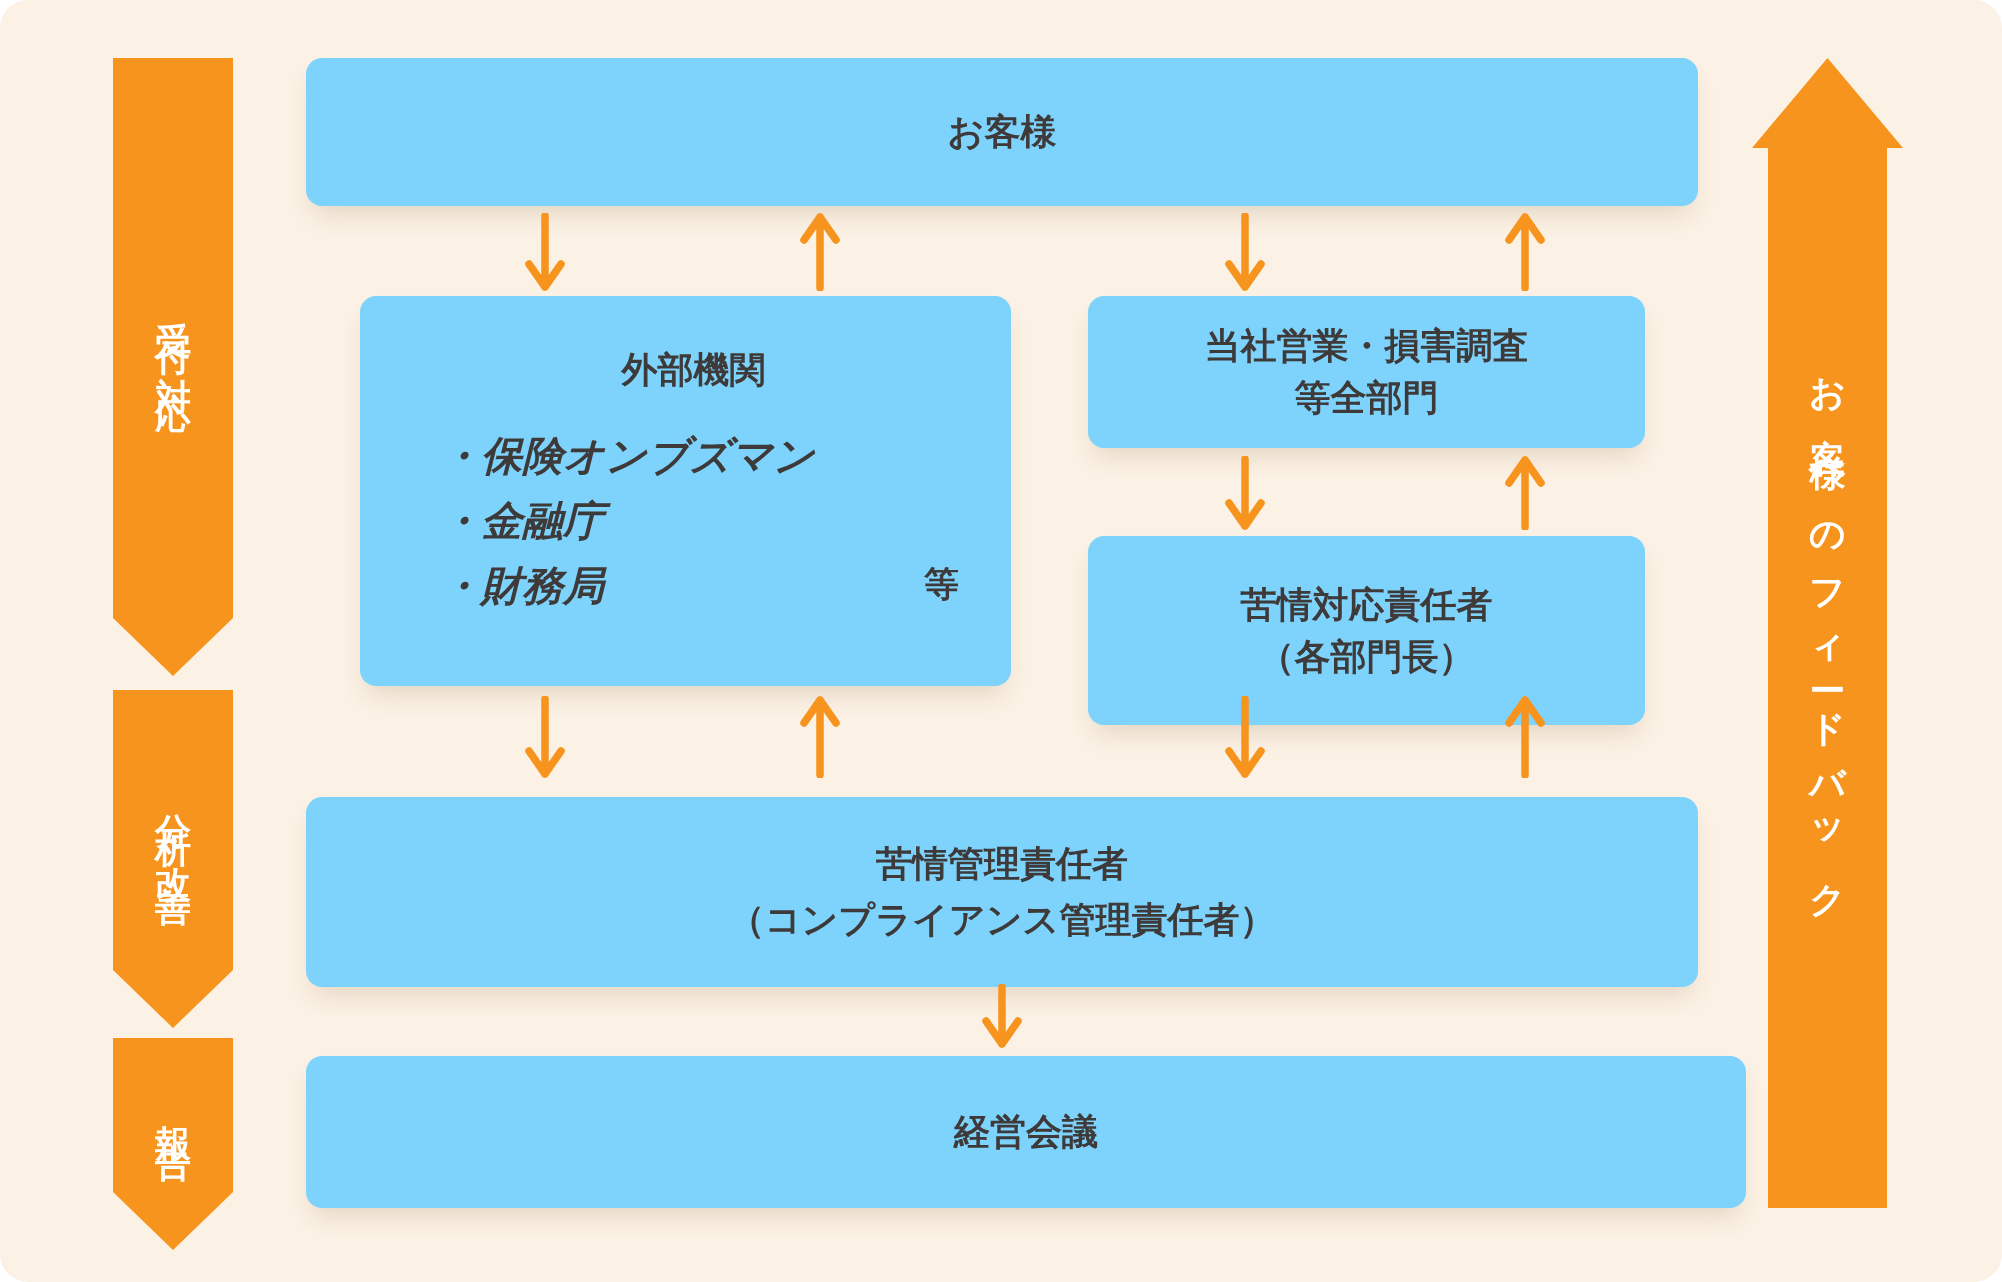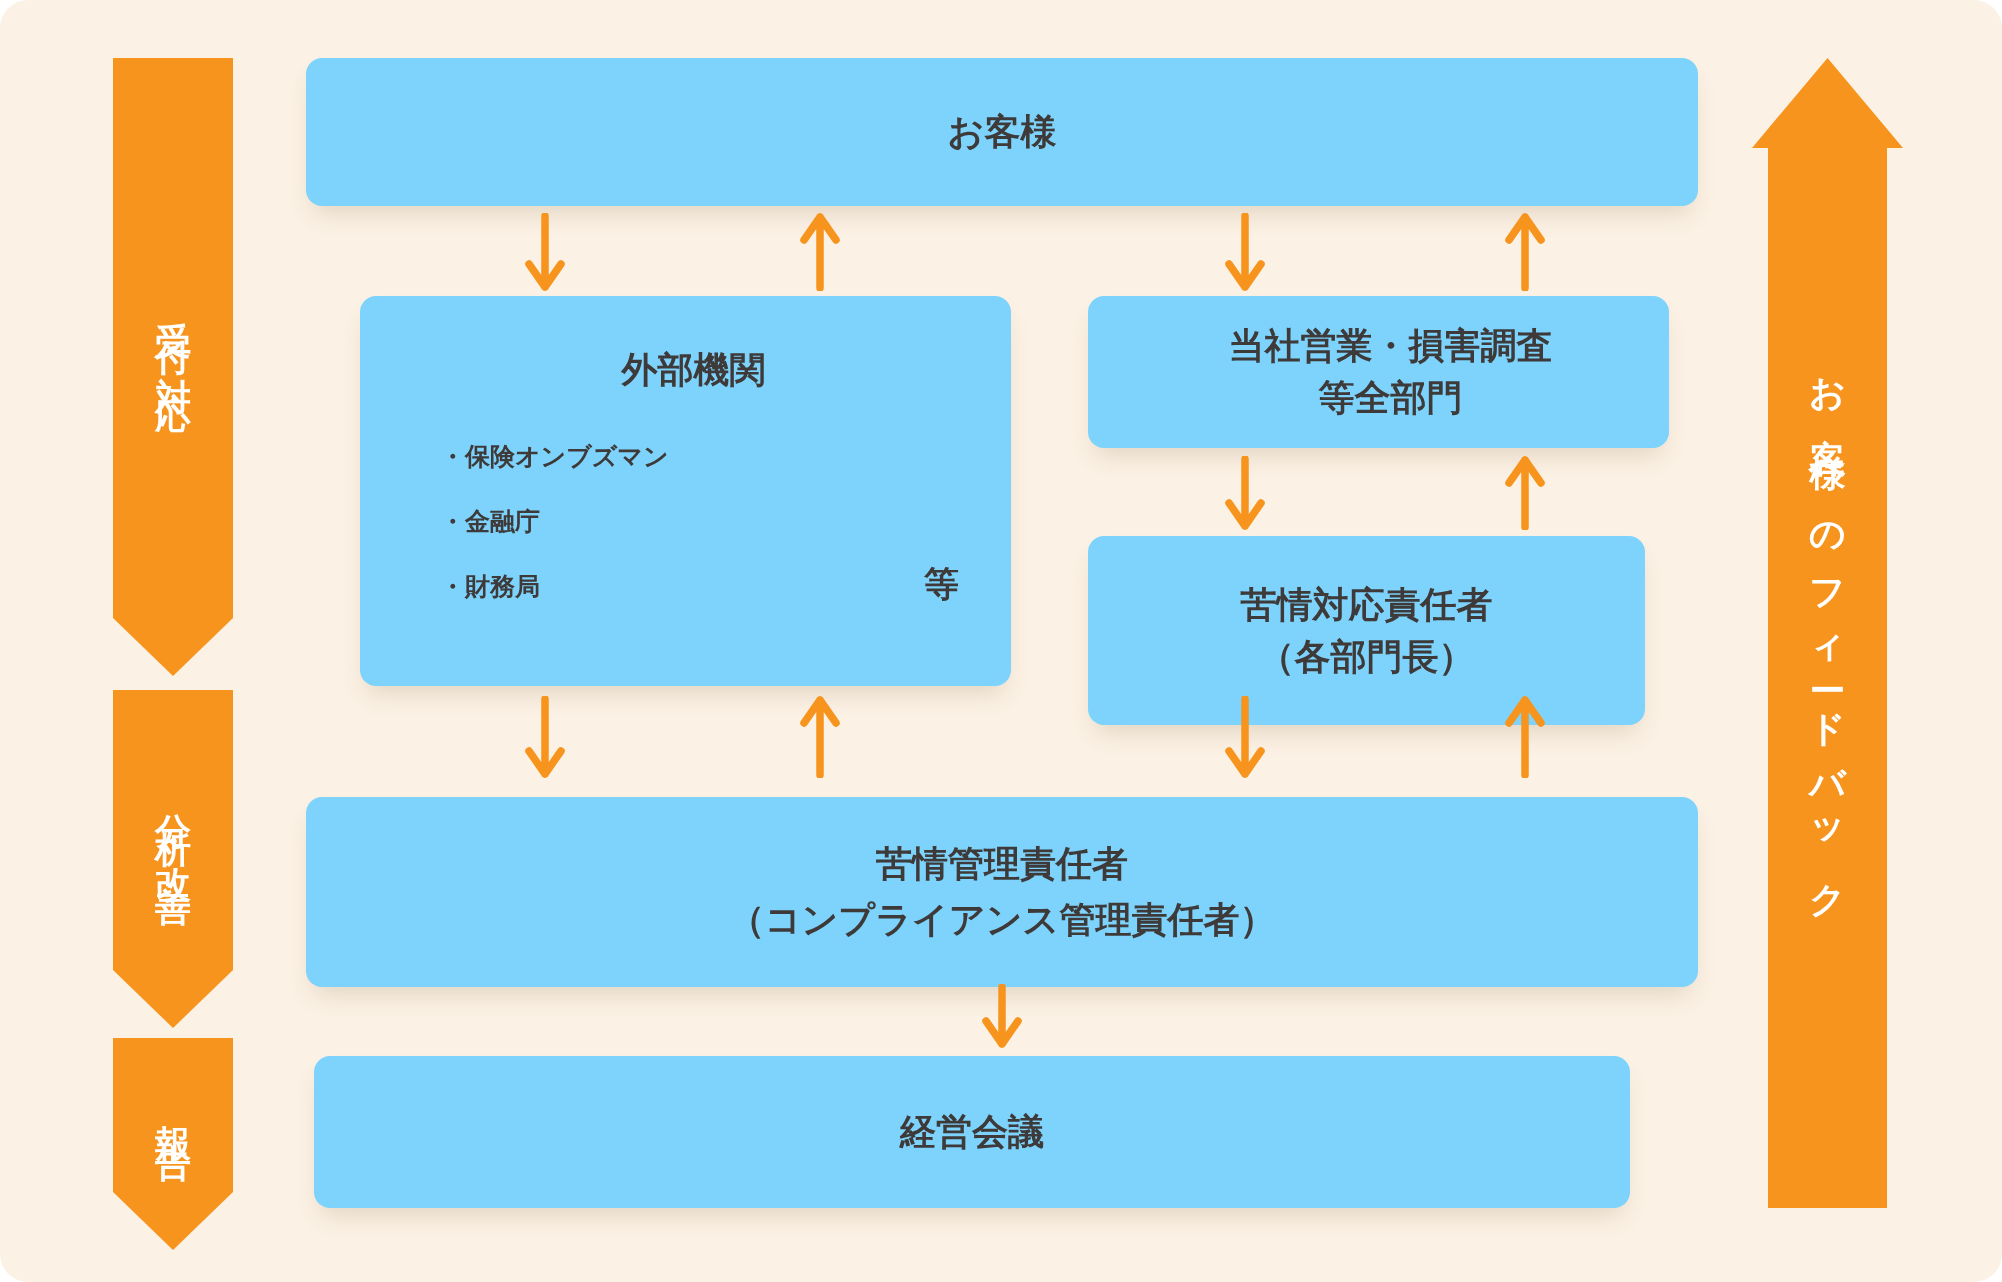--- a/index.html
+++ b/index.html
@@ -37,28 +37,28 @@
 
   
   .box{
     position:absolute;background:#7dd3fc;border-radius:16px;
     box-shadow:0 14px 24px -8px rgba(130,105,70,.22);
     display:flex;flex-direction:column;align-items:center;justify-content:center;
     font-size:36px;line-height:52px;text-align:center;
   }
   .box-customer  {left:306px; top:58px;  width:1392px;height:148px;}
   .box-external  {left:360px; top:296px; width:635px; height:390px;justify-content:flex-start;padding-left:16px;}
-  .box-depts     {left:1088px;top:296px; width:557px; height:152px;padding-left:24px;}
+  .box-depts     {left:1088px;top:296px; width:557px; height:152px;}
   .box-officer   {left:1088px;top:536px; width:557px; height:189px;}
   .box-manager   {left:306px; top:786px; width:1392px;height:190px;line-height:56px;margin-top:11px;}
-  .box-management{left:314px; top:1056px;width:1316px;height:152px;}
+  .box-management{left:306px; top:1056px;width:1440px;height:152px;}
 
   .box-external .box-title{margin-top:48px;font-size:36px;}
   .bullets{list-style:none;margin:28px 0 0 0;padding:0;align-self:flex-start;
-           margin-left:64px;text-align:left;font-size:25px;line-height:65px;}
+           margin-left:64px;text-align:left;font-size:41px;line-height:65px;font-style:italic;}
   .etc{position:absolute;right:52px;top:262px;font-size:35px;}
 
   
   .arrow{position:absolute;width:44px;}
   .arrow svg{display:block;}
 </style>
 </head>
 <body>
 
 <div class="stage">

